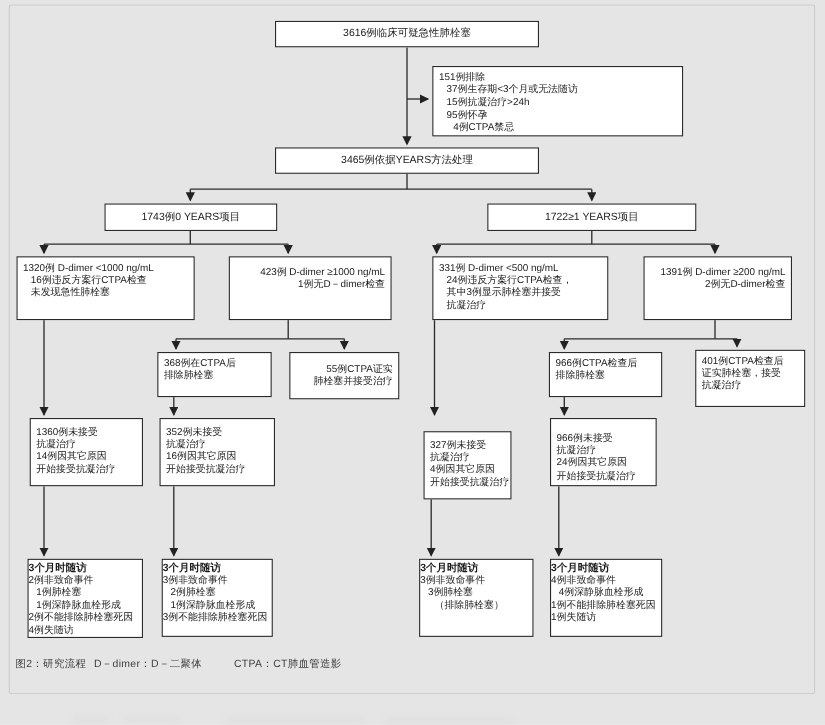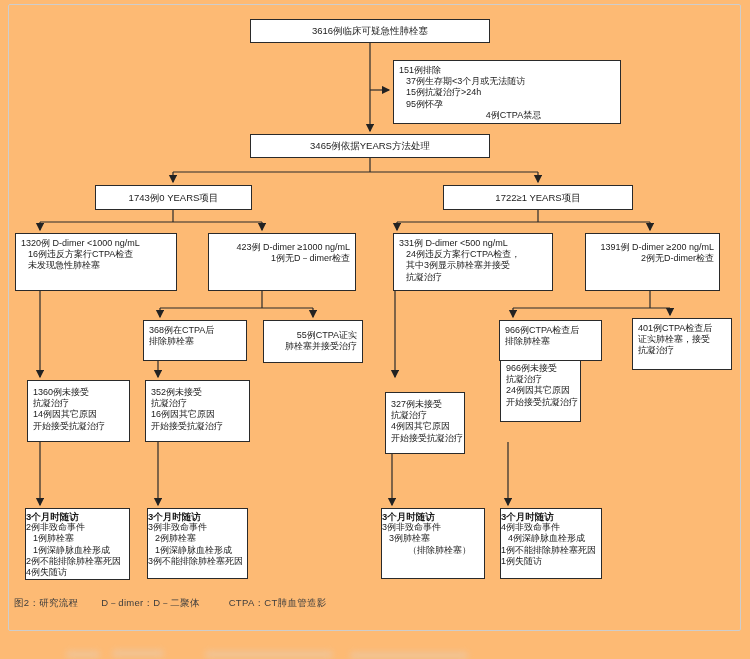--- a/index.html
+++ b/index.html
@@ -1,44 +1,44 @@
 <!DOCTYPE html>
 <html><head>
 <meta charset="utf-8">
 <style>
   html,body { margin:0; padding:0; background:#fff; }
   #stage {
-    position:relative; width:750px; height:659px; background:#fdba74;
+    position:relative; width:750px; height:659px; background:#e5e5e5;
     font-family:"Liberation Sans","DejaVu Sans",sans-serif; overflow:hidden;
   }
   #frame {
     position:absolute; left:8px; top:4px; width:733px; height:627px;
     border:1px solid #cdcdcd; border-radius:2px; box-sizing:border-box;
   }
   svg.connectors { position:absolute; left:0; top:0; width:750px; height:659px; pointer-events:none; }
   .node {
     position:absolute; box-sizing:border-box; border:1px solid #2a2a2a; background:#fff;
     padding:4px 5px; font-size:9px; line-height:11.2px; color:#1b1b1b;
   }
   .node.header {
     display:flex; align-items:center; justify-content:center; text-align:center;
     font-size:9.5px; padding:2px;
   }
   .node.fup { padding:2px 0; }
   .node.pt { padding-top:8px; }
   .ln { white-space:nowrap; }
   .ctr .ln { text-align:right; }
   .ind1 { padding-left:7px; }
-  .ind2 { padding-left:13px;text-align:center; }
+  .ind2 { padding-left:13px; }
   .bold { font-weight:bold; font-size:9.5px; }
   #caption {
     position:absolute; left:14px; top:597px; font-size:9.5px; color:#3d3d3d; letter-spacing:0.3px;
   }
   #caption span { margin-right:0; }
-  #caption .gap1 { margin-left:20px;text-align:right; }
+  #caption .gap1 { margin-left:4px;text-align:right; }
   #caption .gap2 { margin-left:26px; }
   .smudge {
     position:absolute; height:7px; background:#d8d8d8; opacity:0.35; filter:blur(3px); border-radius:3px;
   }
 </style>
 </head>
 <body>
 
 <div id="stage">
 
@@ -156,21 +156,21 @@
     <div class="ln">抗凝治疗</div>
     <div class="ln">16例因其它原因</div>
     <div class="ln">开始接受抗凝治疗</div>
   </div>
   <div class="node" style="left:385px;top:392px;width:80px;height:62px;padding-top:6px">
     <div class="ln">327例未接受</div>
     <div class="ln">抗凝治疗</div>
     <div class="ln">4例因其它原因</div>
     <div class="ln">开始接受抗凝治疗</div>
   </div>
-  <div class="node" style="left:500px;top:360px;width:81px;height:62px;padding-top:2px">
+  <div class="node" style="left:500px;top:380px;width:97px;height:62px;padding-top:12px">
     <div class="ln">966例未接受</div>
     <div class="ln">抗凝治疗</div>
     <div class="ln">24例因其它原因</div>
     <div class="ln">开始接受抗凝治疗</div>
   </div>
 
   <div class="node fup" style="left:25px;top:508px;width:105px;height:72px">
     <div class="ln bold">3个月时随访</div>
     <div class="ln">2例非致命事件</div>
     <div class="ln ind1">1例肺栓塞</div>

